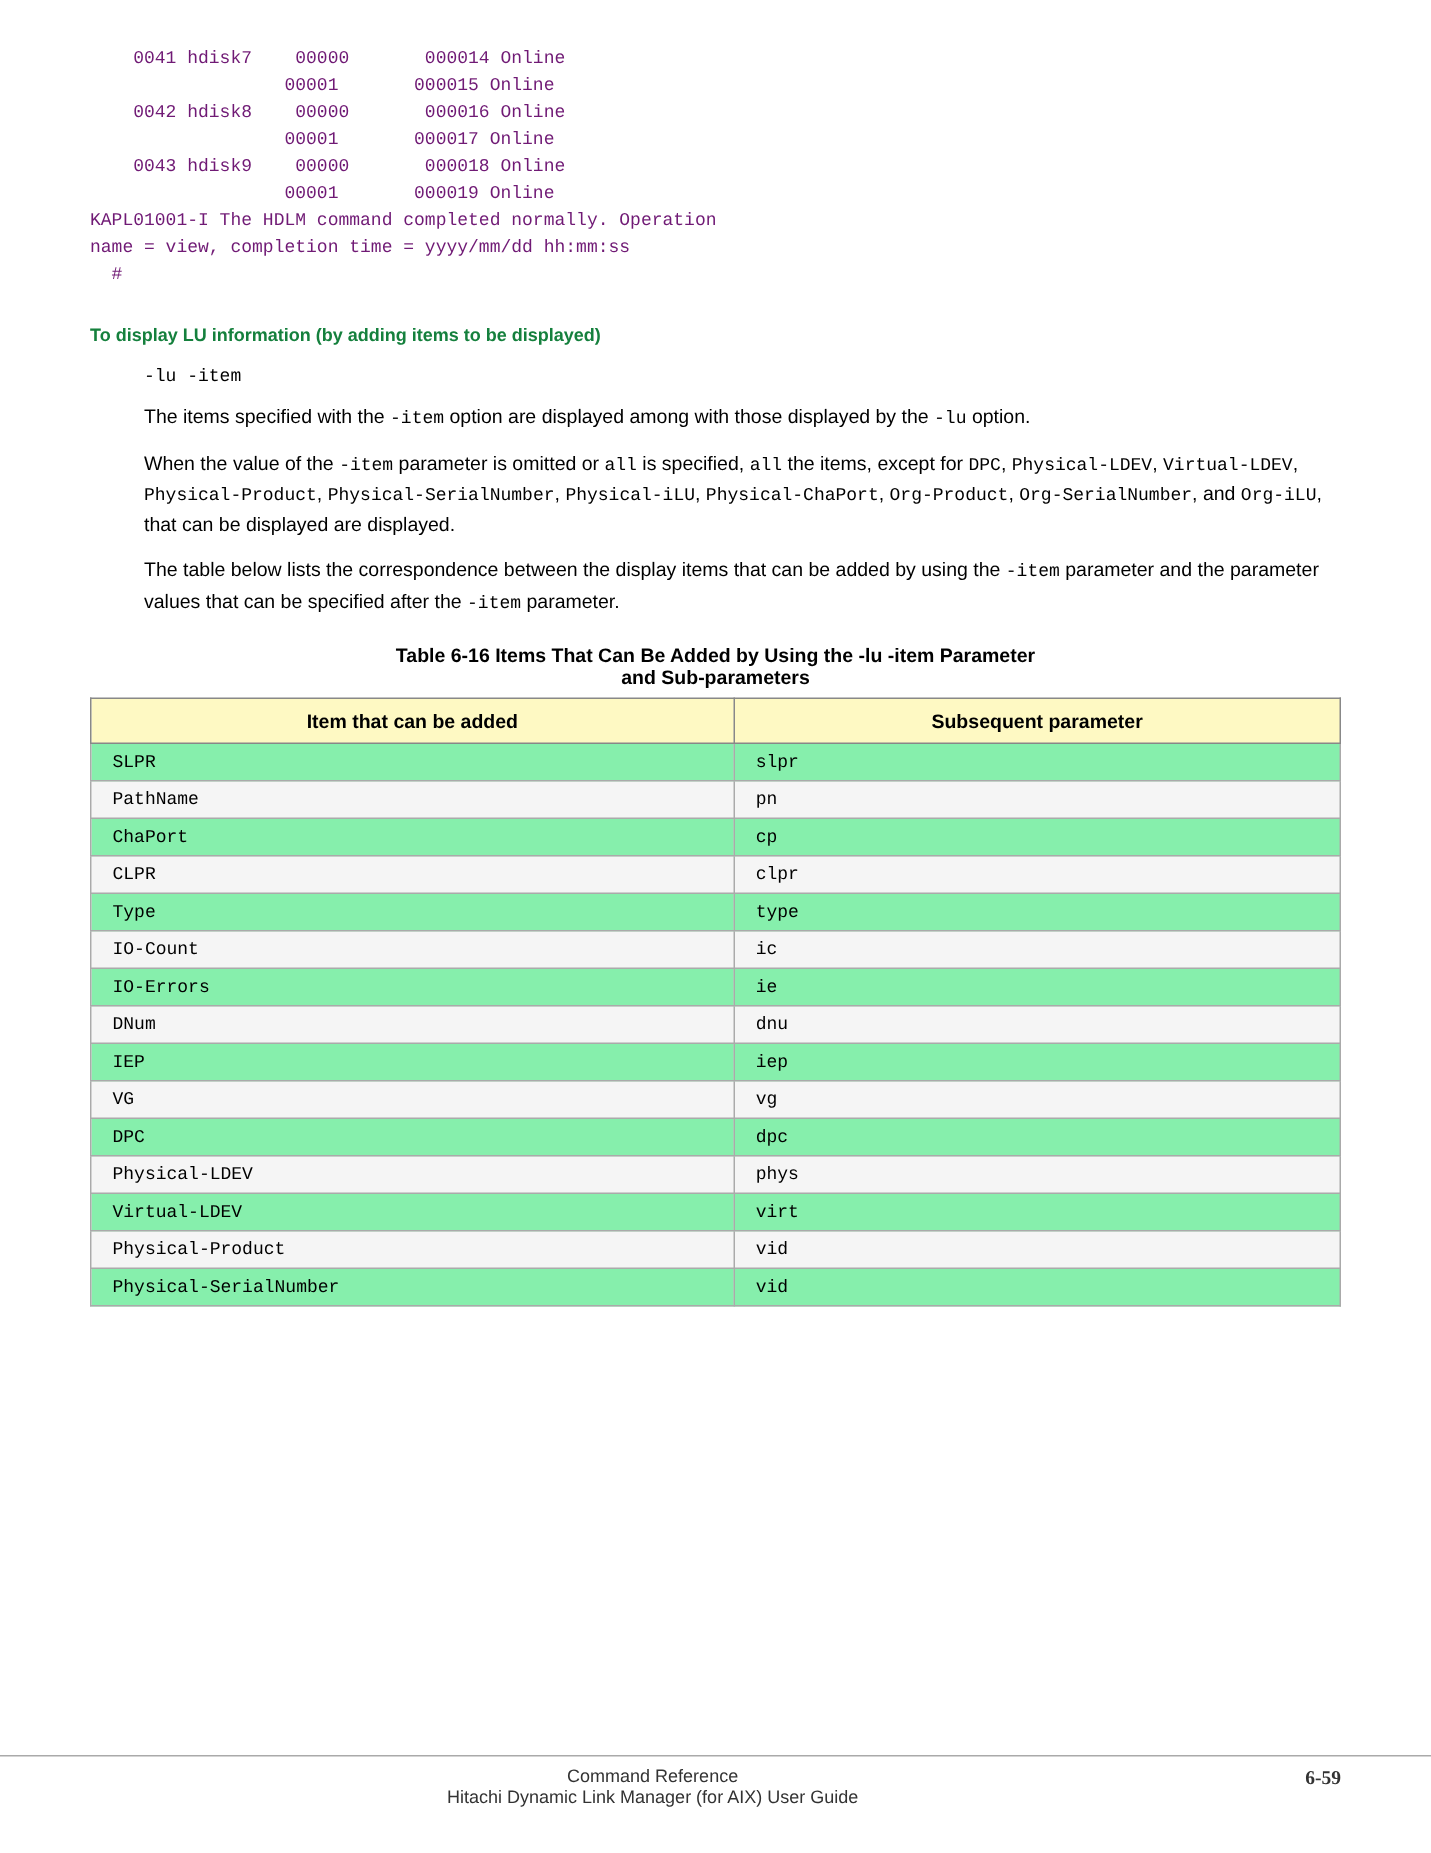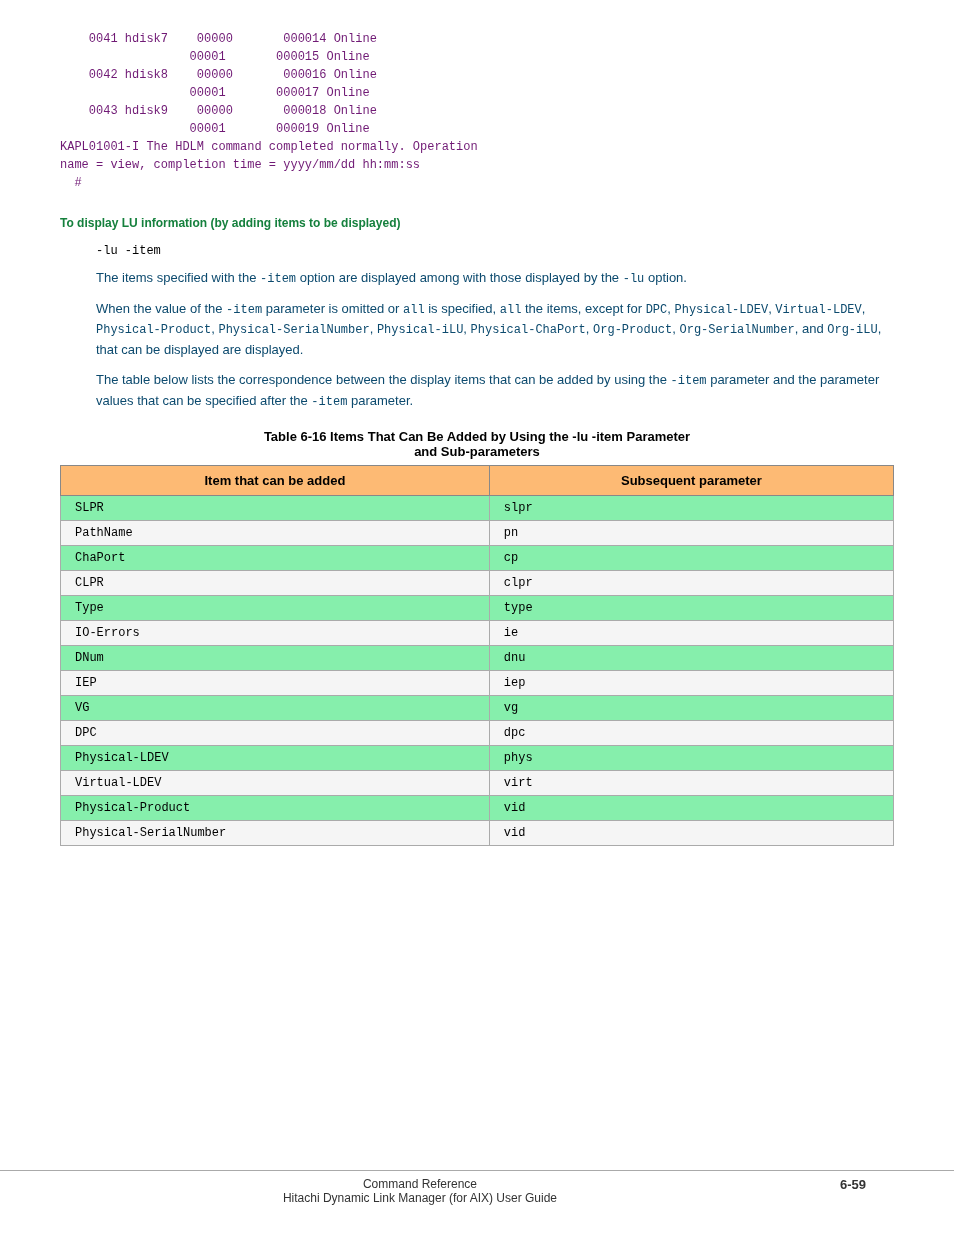--- a/index.html
+++ b/index.html
@@ -30,40 +30,40 @@
     .command-line {
       font-family: 'Courier New', Courier, monospace;
       font-size: 12px;
       margin-bottom: 10px;
       color: #000;
     }
     .body-text {
       font-size: 13px;
       line-height: 1.55;
       margin-bottom: 10px;
-      color: #0c4a6e;
+      color: #000000;
     }
     .body-text code, .body-text .mono {
       font-family: 'Courier New', Courier, monospace;
       font-size: 12px;
     }
     .table-caption {
       font-size: 13px;
       font-weight: bold;
       text-align: center;
       margin-bottom: 6px;
       margin-top: 18px;
     }
     table {
       width: 100%;
       border-collapse: collapse;
       margin-bottom: 30px;
     }
     table thead tr {
-      background: #fdba74;
+      background: #fef9c3;
     }
     table thead th {
       border: 1px solid #888;
       padding: 7px 14px;
       font-size: 13px;
       font-weight: bold;
       text-align: center;
     }
     table tbody tr {
       background: #86efac;
@@ -90,23 +90,24 @@
       left: 0; right: 0;
       text-align: center;
       font-size: 12px;
       color: #333;
       border-top: 1px solid #aaa;
       padding-top: 6px;
       width: 954px;
     }
     .footer-page {
       float: right;
-      padding-right: 88px;
-      font-weight: bold;
-      font-size: 13px;
+      padding-right: 60px;
+      font-weight: bold;
+      font-size: 13px;
+      font-family: Liberation Serif, serif;
     }
     .indent {
       padding-left: 36px;
     }
   </style>
 </head>
 <body>
 
 <div class="code-block" id="code-block-container">    0041 hdisk7    00000       000014 Online
                   00001       000015 Online
@@ -152,20 +153,24 @@
       </tr>
       <tr>
         <td>CLPR</td>
         <td>clpr</td>
       </tr>
       <tr>
         <td>Type</td>
         <td>type</td>
       </tr>
       <tr>
+        <td>IO-Count</td>
+        <td>ic</td>
+      </tr>
+      <tr>
         <td>IO-Errors</td>
         <td>ie</td>
       </tr>
       <tr>
         <td>DNum</td>
         <td>dnu</td>
       </tr>
       <tr>
         <td>IEP</td>
         <td>iep</td>

